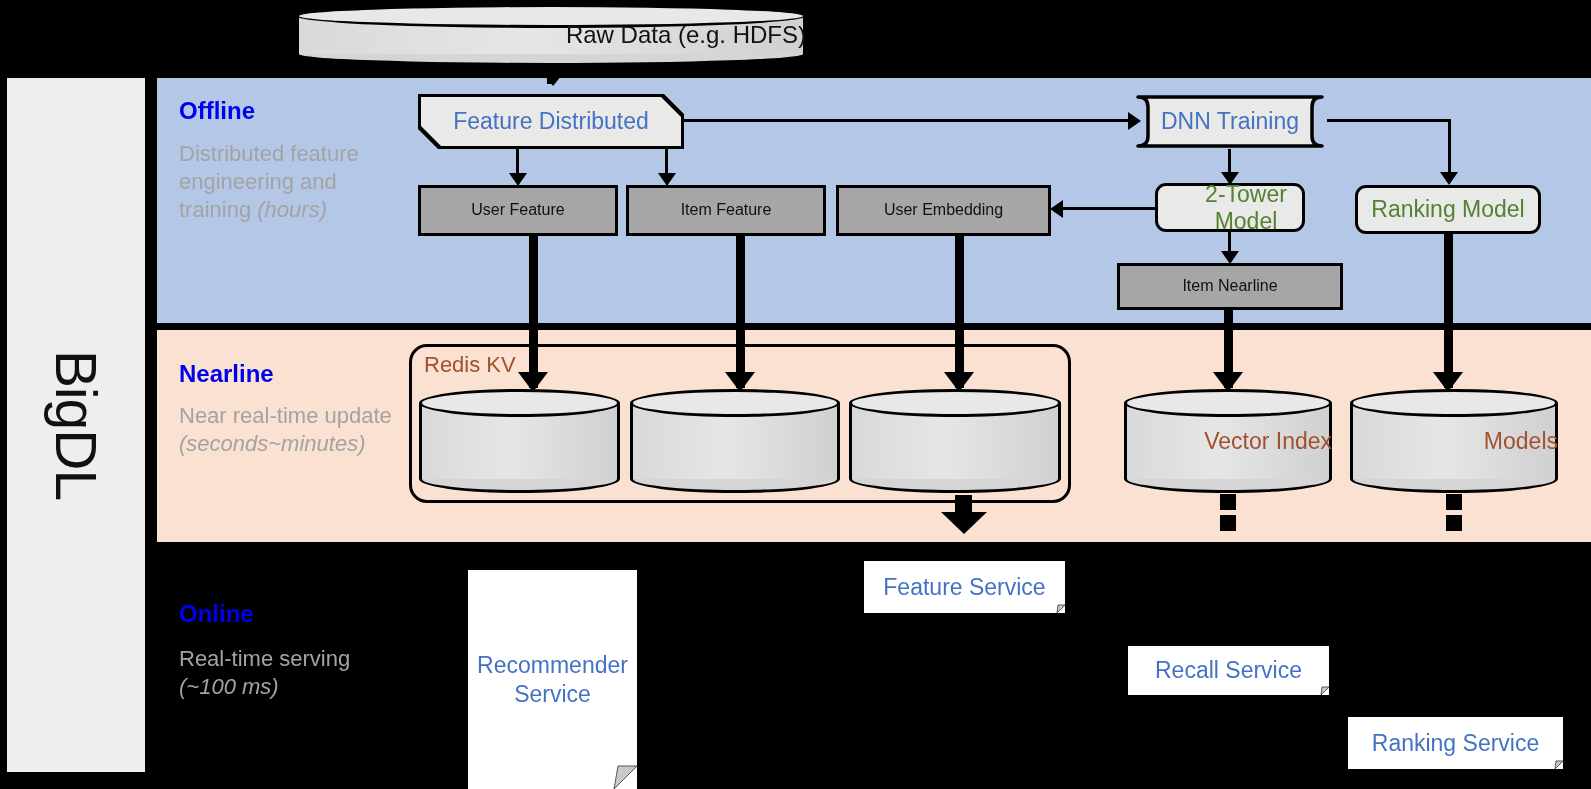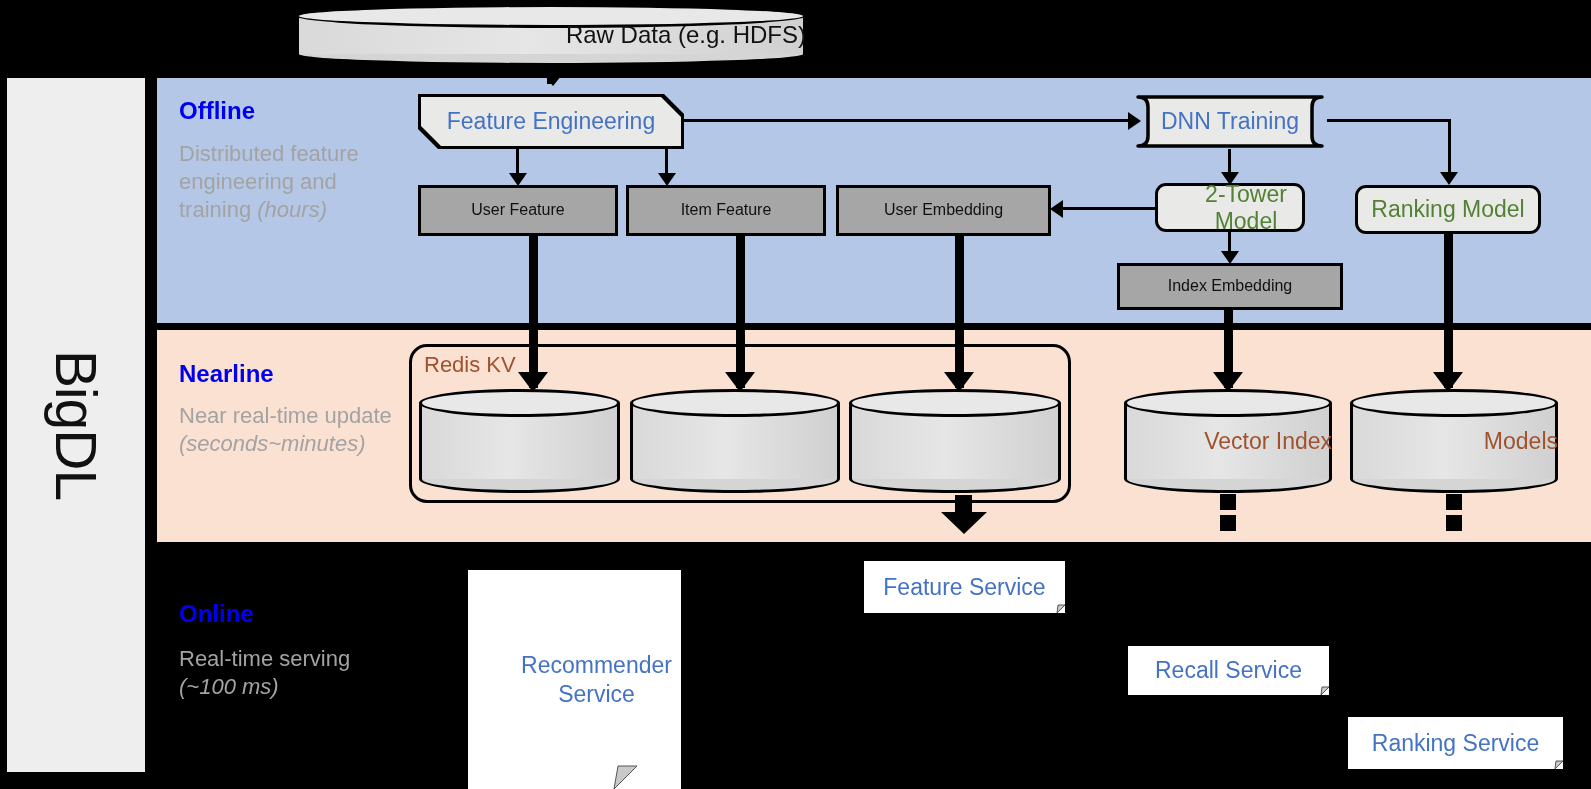--- a/index.html
+++ b/index.html
@@ -96,21 +96,21 @@
   </div>
 
   <div class="ln" style="left:547px;top:66px;width:5px;height:18px;"></div>
   <div class="arrow-d" style="left:540px;top:70px;border-left-width:13px;border-right-width:13px;border-top-width:16px;"></div>
 
   <div class="band-title" style="left:179px;top:97px;">Offline</div>
   <div class="band-desc" style="left:179px;top:140px;"><span>Distributed feature engineering and training </span><i>(hours)</i></div>
 
   <div class="node card-outline" style="left:418px;top:94px;width:266px;height:55px;">
     <div class="card-shape" style="position:absolute;left:3px;top:3px;right:3px;bottom:3px;display:flex;align-items:center;justify-content:center;">
-      <span class="blue-txt" style="font-size:23px;">Feature Engineering</span>
+      <span class="blue-txt" style="font-size:23px;">Feature Distributed</span>
     </div>
   </div>
 
   <div class="ln" style="left:684px;top:119px;width:449px;height:3px;"></div>
   <div class="arrow-r" style="left:1128px;top:112px;"></div>
 
   <div class="node" style="left:1133px;top:94px;width:194px;height:55px;">
     <svg width="194" height="55" style="position:absolute;left:0;top:0;">
       <path d="M5,3 q10,0 10,10 v29 q0,10 -10,10 h184 q-10,0 -10,-10 v-29 q0,-10 10,-10 z" fill="#e9e9e7" stroke="#000" stroke-width="3.5" stroke-linejoin="round"></path>
     </svg>
@@ -148,21 +148,21 @@
   </div>
 
   <div class="node lt-box round-box" style="left:1355px;top:185px;width:186px;height:49px;">
     <span class="green-txt">Ranking Model</span>
   </div>
 
   <div class="ln" style="left:1228px;top:232px;width:3px;height:28px;"></div>
   <div class="arrow-d" style="left:1221px;top:251px;"></div>
 
   <div class="node grey-box" style="left:1117px;top:263px;width:226px;height:47px;">
-    <span>Index Embedding</span>
+    <span>Item Nearline</span>
   </div>
 
   <div class="ln" style="left:529px;top:236px;width:9px;height:152px;"></div>
   <div class="arrow-d-thick" style="left:518px;top:372px;"></div>
 
   <div class="ln" style="left:736px;top:236px;width:9px;height:152px;"></div>
   <div class="arrow-d-thick" style="left:725px;top:372px;"></div>
 
   <div class="ln" style="left:955px;top:236px;width:9px;height:152px;"></div>
   <div class="arrow-d-thick" style="left:944px;top:372px;"></div>
@@ -216,21 +216,21 @@
 
   <div class="ln" style="left:1220px;top:494px;width:16px;height:16px;"></div>
   <div class="ln" style="left:1220px;top:515px;width:16px;height:16px;"></div>
 
   <div class="ln" style="left:1446px;top:494px;width:16px;height:16px;"></div>
   <div class="ln" style="left:1446px;top:515px;width:16px;height:16px;"></div>
 
   <div class="band-title" style="left:179px;top:600px;">Online</div>
   <div class="band-desc" style="left:179px;top:645px;"><span>Real-time serving </span><i>(~100 ms)</i></div>
 
-  <div class="svc" style="left:468px;top:570px;width:169px;height:219px;padding-left:44px;">
+  <div class="svc" style="left:468px;top:570px;width:169px;height:219px;">
     <svg width="169" height="219" style="position:absolute;left:0;top:0;">
       <path d="M0,0 H169 V196 L146,219 H0 Z" fill="#ffffff"></path>
       <path d="M169,196 L146,219 L150,196 Z" fill="#c9c9c9" stroke="#555" stroke-width="1"></path>
     </svg>
     <span style="position:relative;padding:0 10px;">Recommender Service</span>
   </div>
 
   <div class="svc" style="left:864px;top:561px;width:201px;height:52px;">
     <svg width="201" height="52" style="position:absolute;left:0;top:0;">
       <path d="M0,0 H201 V44 L193,52 H0 Z" fill="#ffffff"></path>

